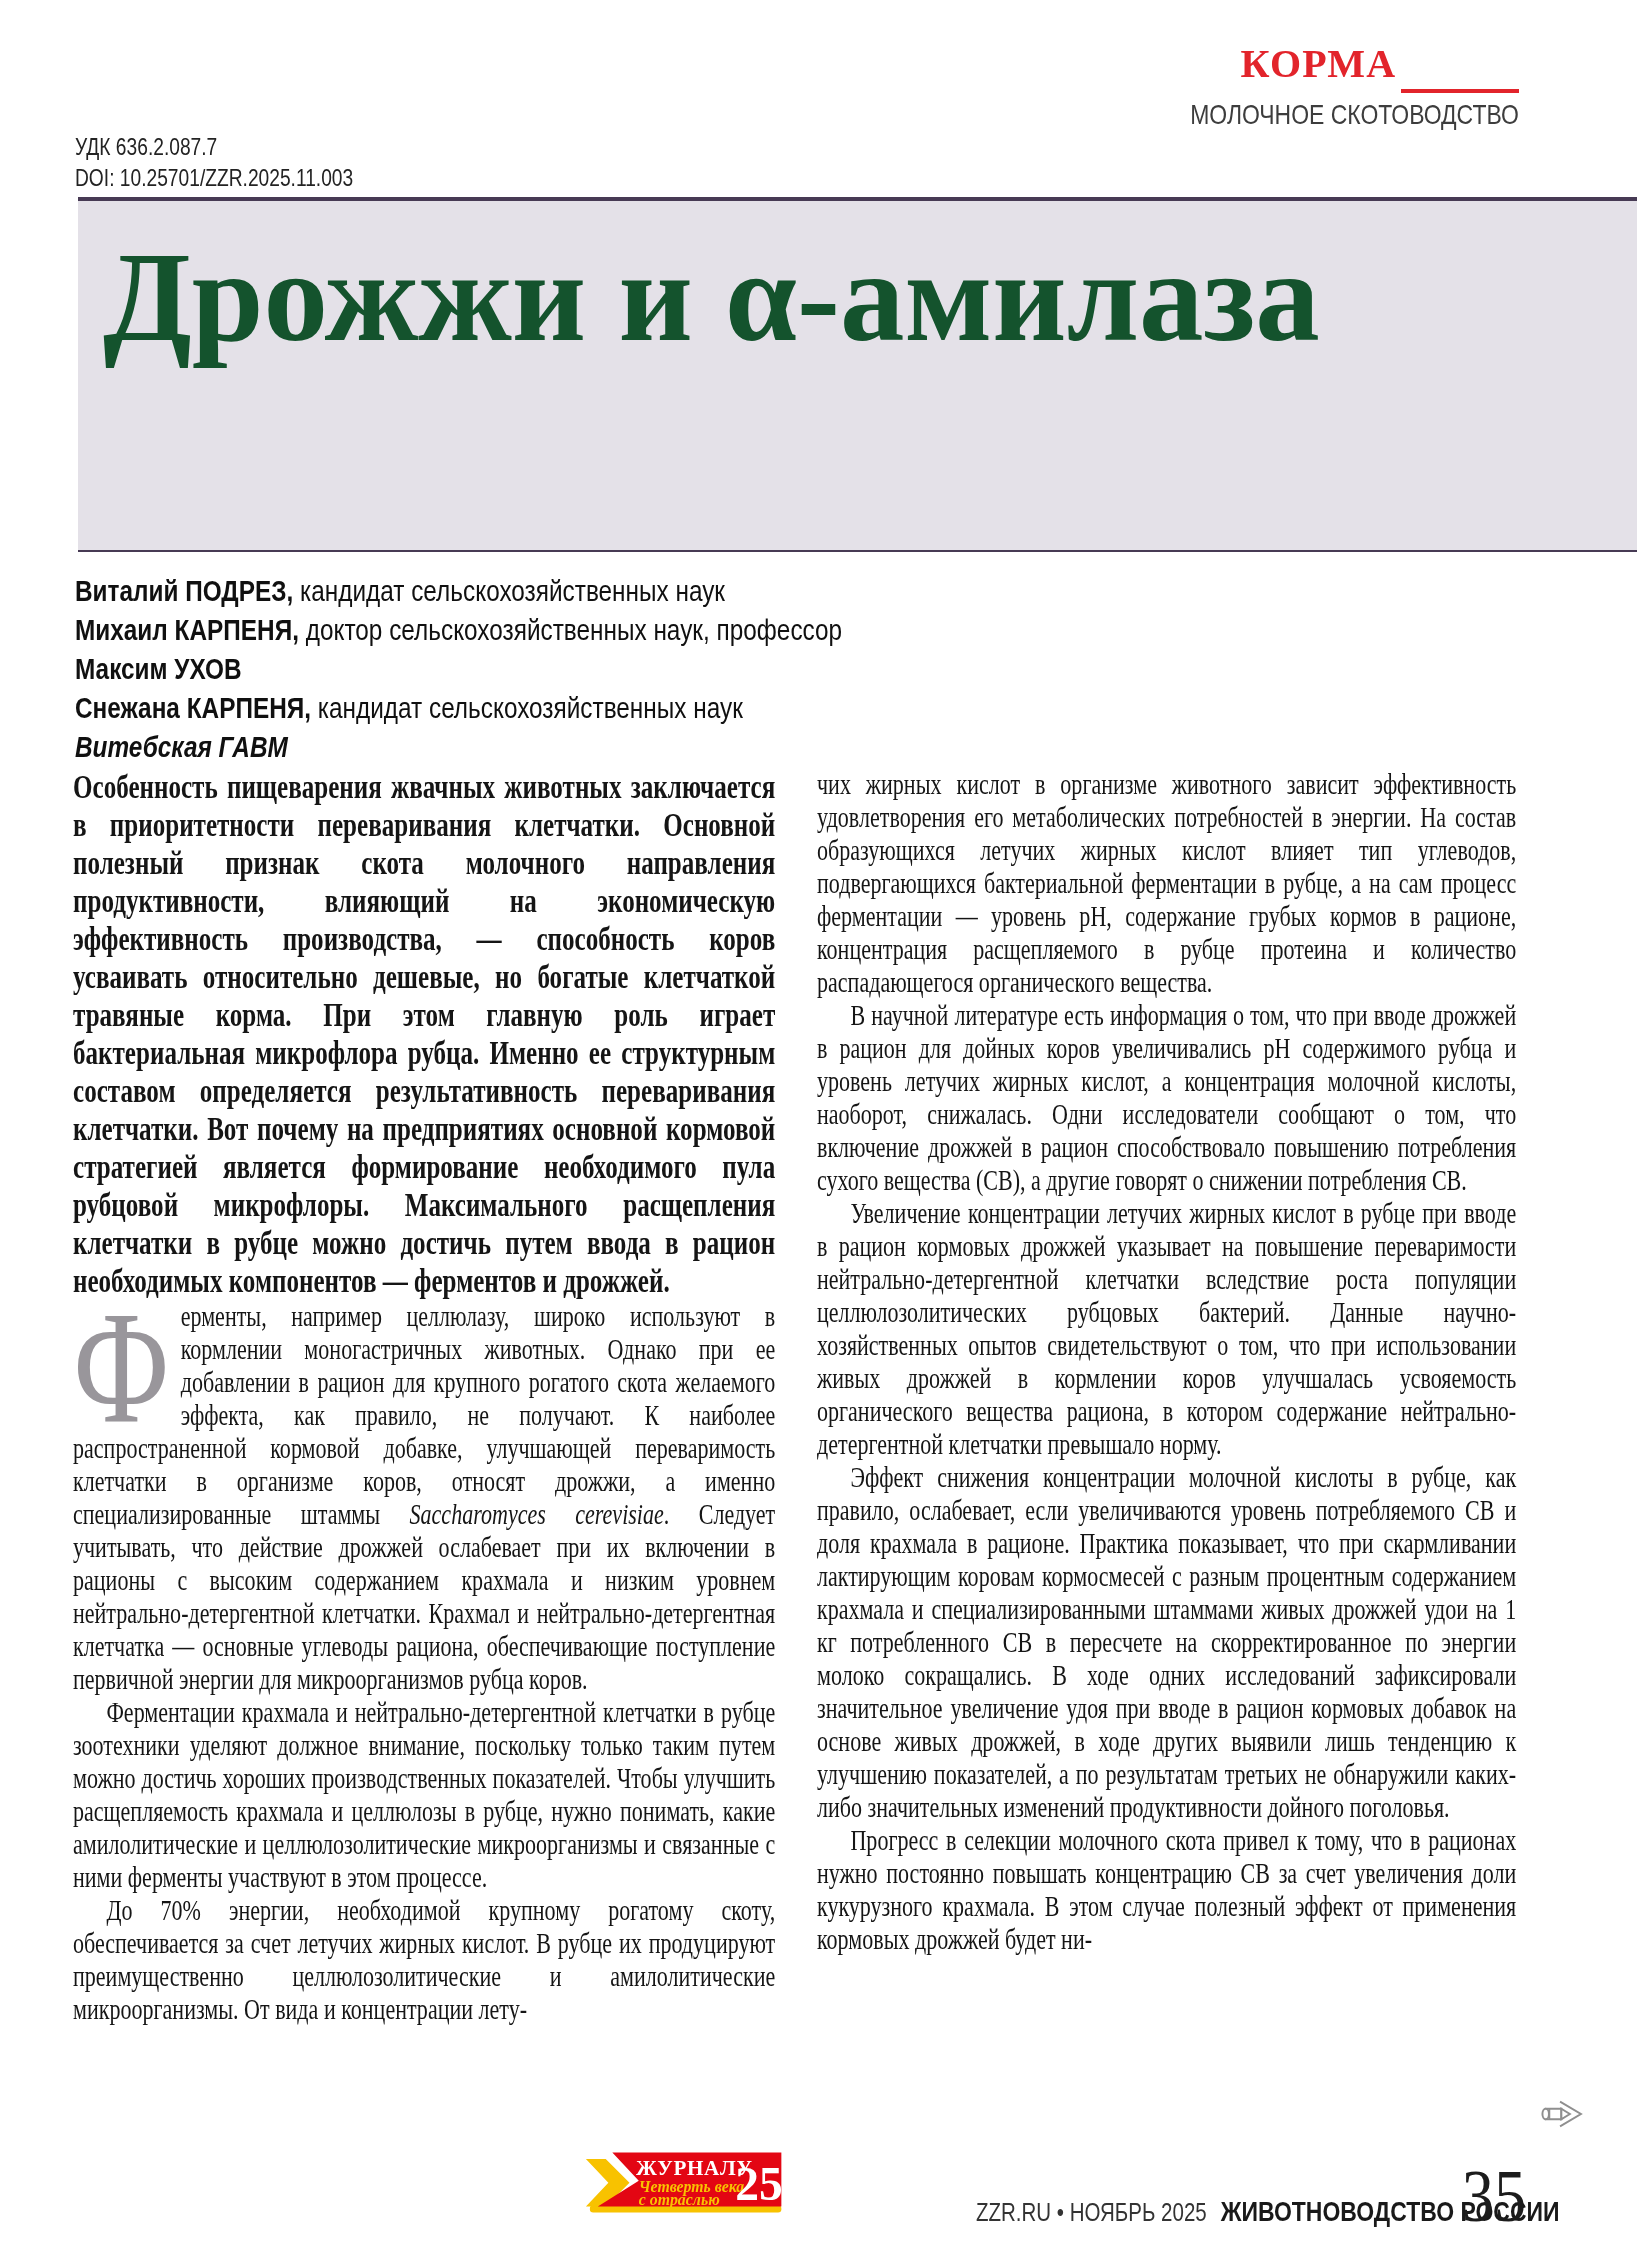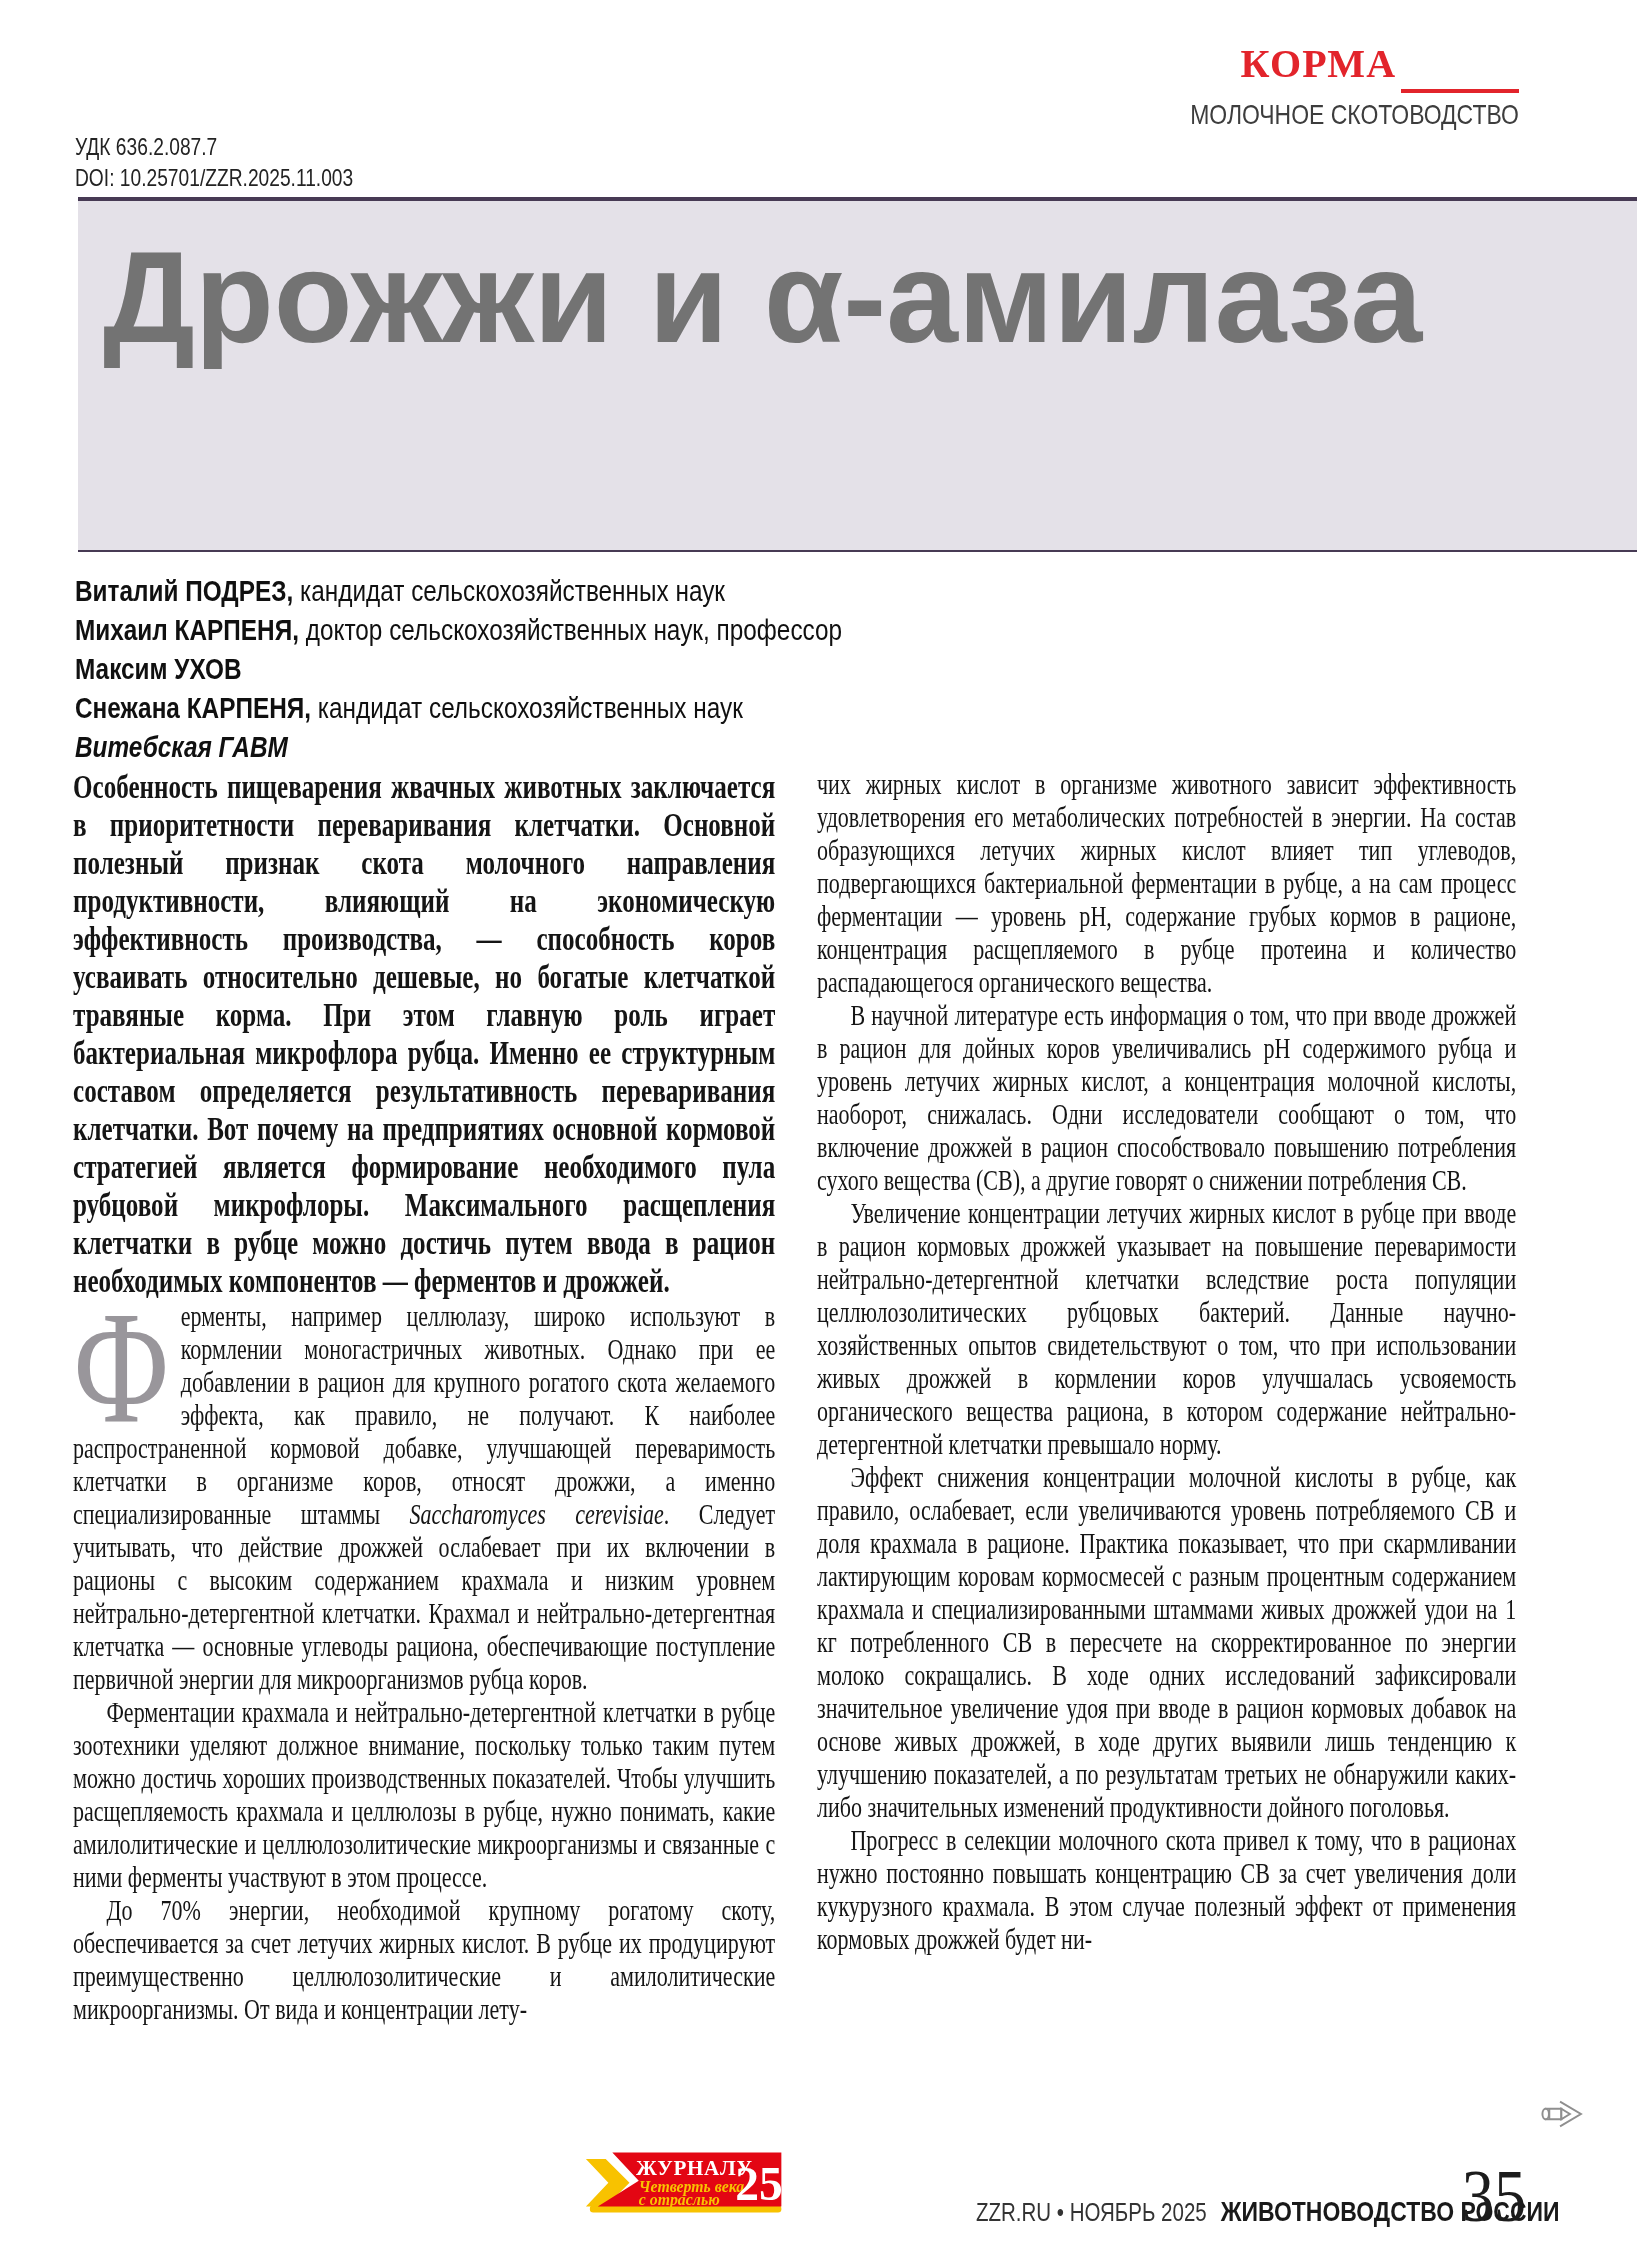--- a/index.html
+++ b/index.html
@@ -15,22 +15,22 @@
               transform:scaleX(0.82);transform-origin:right center;white-space:nowrap;}
 
   
   .udk{position:absolute;top:131px;left:75px;font-family:"Liberation Sans",sans-serif;
        font-size:24px;line-height:31px;color:#232323;transform:scaleX(0.80);
        transform-origin:left top;white-space:nowrap;}
 
   
   .title-band{position:absolute;left:78px;right:0;top:197px;height:355px;background:#e4e1e8;
               border-top:4.6px solid #473a54;border-bottom:2.6px solid #473a54;box-sizing:border-box;}
-  .title-text{padding:14.5px 0 0 25px;color:#737373;font-weight:bold;font-size:129px;line-height:162px;
-              font-family:Liberation Sans, sans-serif;white-space:nowrap;}
+  .title-text{padding:14.5px 0 0 25px;color:#14532d;font-weight:bold;font-size:129px;line-height:162px;
+              font-family:Liberation Serif, serif;white-space:nowrap;}
 
   
   .authors{position:absolute;left:75px;top:572px;font-family:"Liberation Sans",sans-serif;
            font-size:29px;line-height:39px;color:#101010;transform:scaleX(0.84);
            transform-origin:left top;white-space:nowrap;}
   .authors .name{font-weight:bold;}
   .affiliation{font-weight:bold;font-style:italic;}
 
   
   .columns{position:absolute;left:73px;top:768px;width:1447px;height:1390px;

